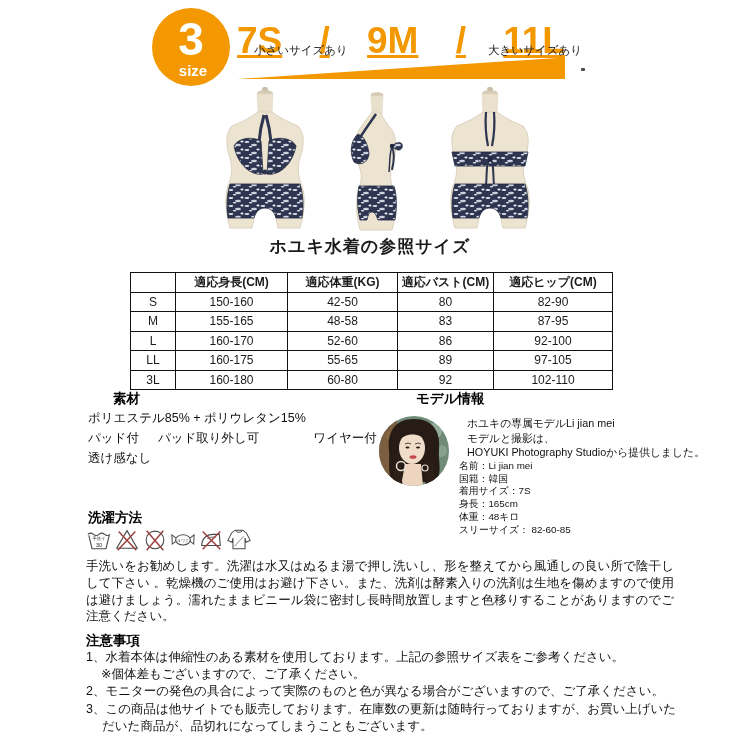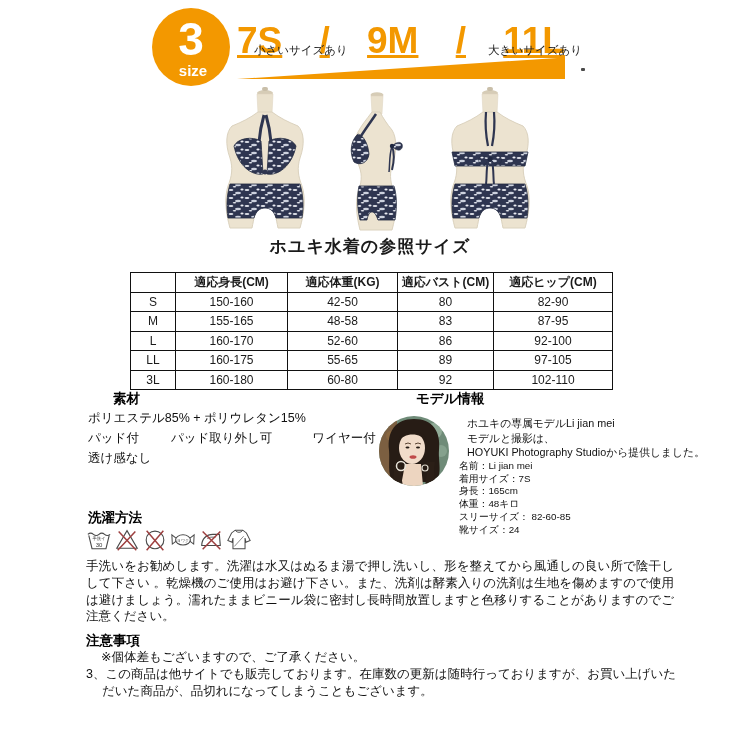--- a/index.html
+++ b/index.html
@@ -29,22 +29,22 @@
                font-size:17px; font-weight:bold; letter-spacing:1px; }
   table.sizes { position:absolute; left:130px; top:272px; width:482px; border-collapse:collapse;
                 table-layout:fixed; font-size:12px; }
   table.sizes th, table.sizes td { border:1.6px solid #111; text-align:center; height:19.5px; padding:0; }
   table.sizes th { font-weight:bold; }
 
   
   .sec-h { position:absolute; font-size:13.5px; font-weight:bold; color:#000; }
   .material-block { position:absolute; left:88px; top:408px; font-size:12.5px; line-height:20px; color:#111; }
   .features { display:flex; }
-  .features span:nth-child(2){ margin-left:32px; }
-  .features span:nth-child(3){ margin-left:40px; }
+  .features span:nth-child(2){ margin-left:19px; }
+  .features span:nth-child(3){ margin-left:54px; }
 
   .model-photo { position:absolute; left:379px; top:416px; width:70px; height:70px; }
   .model-text { position:absolute; left:459px; top:416px; width:232px; }
   .model-text .intro div { font-size:10.8px; line-height:14.6px; white-space:nowrap; color:#111;margin-left:8px; }
   .model-text .details div { font-size:9.8px; line-height:12.8px; white-space:nowrap; color:#111; }
 
   .wash-icons { position:absolute; left:86px; top:526px; display:flex; gap:2px; }
   .wash-icons svg { width:26px; height:26px; }
   .wash-para { position:absolute; left:86px; top:558px; width:588px; font-size:12.5px;
                line-height:16.8px; color:#111; text-align:justify; }
@@ -227,25 +227,25 @@
     </g>
   </svg>
   <div class="model-text">
     <div class="intro">
       <div>ホユキの専属モデルLi jian mei</div>
       <div>モデルと撮影は、</div>
       <div>HOYUKI Photography Studioから提供しました。</div>
     </div>
     <div class="details">
       <div>名前：Li jian mei</div>
+      <div>国籍：韓国</div>
       <div>着用サイズ：7S</div>
       <div>身長：165cm</div>
       <div>体重：48キロ</div>
       <div>スリーサイズ： 82-60-85</div>
-      <div>靴サイズ：24</div>
     </div>
   </div>
 
   <div class="sec-h" style="left:88px; top:509px;">洗濯方法</div>
   <div class="wash-icons">
     <svg viewBox="0 0 28 28">
       <path d="M2,9 Q5,6.5 8,9 T14,9 T20,9 T26,9" stroke="#4a4a4a" stroke-width="1.2" fill="none"></path>
       <path d="M3,10 L6.5,24.5 L21.5,24.5 L25,10" stroke="#4a4a4a" stroke-width="1.2" fill="none"></path>
       <text x="14" y="15.5" font-size="4.6" text-anchor="middle" fill="#333">手洗イ</text>
       <text x="14" y="22.5" font-size="6.5" text-anchor="middle" fill="#333">30</text>
@@ -272,17 +272,19 @@
     <svg viewBox="0 0 28 28">
       <path d="M10,4.5 L18,4.5 L22,7.5 L26,15.5 L21.5,17.5 L20.5,13 L20.5,24.5 L7.5,24.5 L7.5,13 L6.5,17.5 L2,15.5 L6,7.5 Z" stroke="#4a4a4a" stroke-width="1.1" fill="none"></path>
       <path d="M10,4.5 C11.5,7.5 16.5,7.5 18,4.5" stroke="#4a4a4a" stroke-width="1" fill="none"></path>
       <path d="M9,22 L19,11" stroke="#4a4a4a" stroke-width="0.7" fill="none"></path>
     </svg>
   </div>
   <div class="wash-para">手洗いをお勧めします。洗濯は水又はぬるま湯で押し洗いし、形を整えてから風通しの良い所で陰干しして下さい 。乾燥機のご使用はお避け下さい。また、洗剤は酵素入りの洗剤は生地を傷めますので使用は避けましょう。濡れたままビニール袋に密封し長時間放置しますと色移りすることがありますのでご注意ください。</div>
 
   <div class="sec-h" style="left:86px; top:632px;">注意事項</div>
   <div class="notes-list">
+    <div class="item">1、水着本体は伸縮性のある素材を使用しております。上記の参照サイズ表をご参考ください。</div>
     <div class="subitem">※個体差もございますので、ご了承ください。</div>
+    <div class="item">2、モニターの発色の具合によって実際のものと色が異なる場合がございますので、ご了承ください。</div>
     <div class="item">3、この商品は他サイトでも販売しております。在庫数の更新は随時行っておりますが、お買い上げいただいた商品が、品切れになってしまうこともございます。</div>
   </div>
 
 </div>
 
 </body></html>

